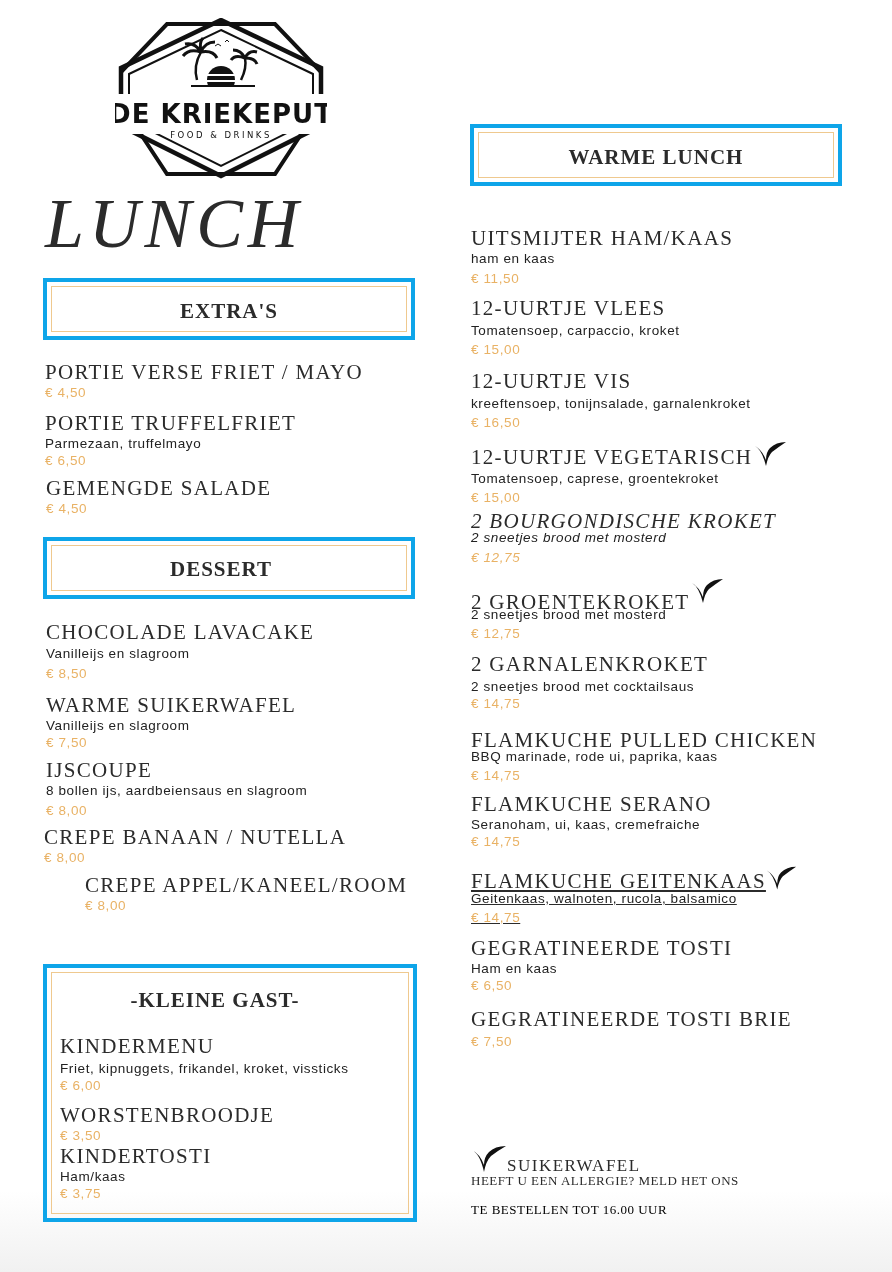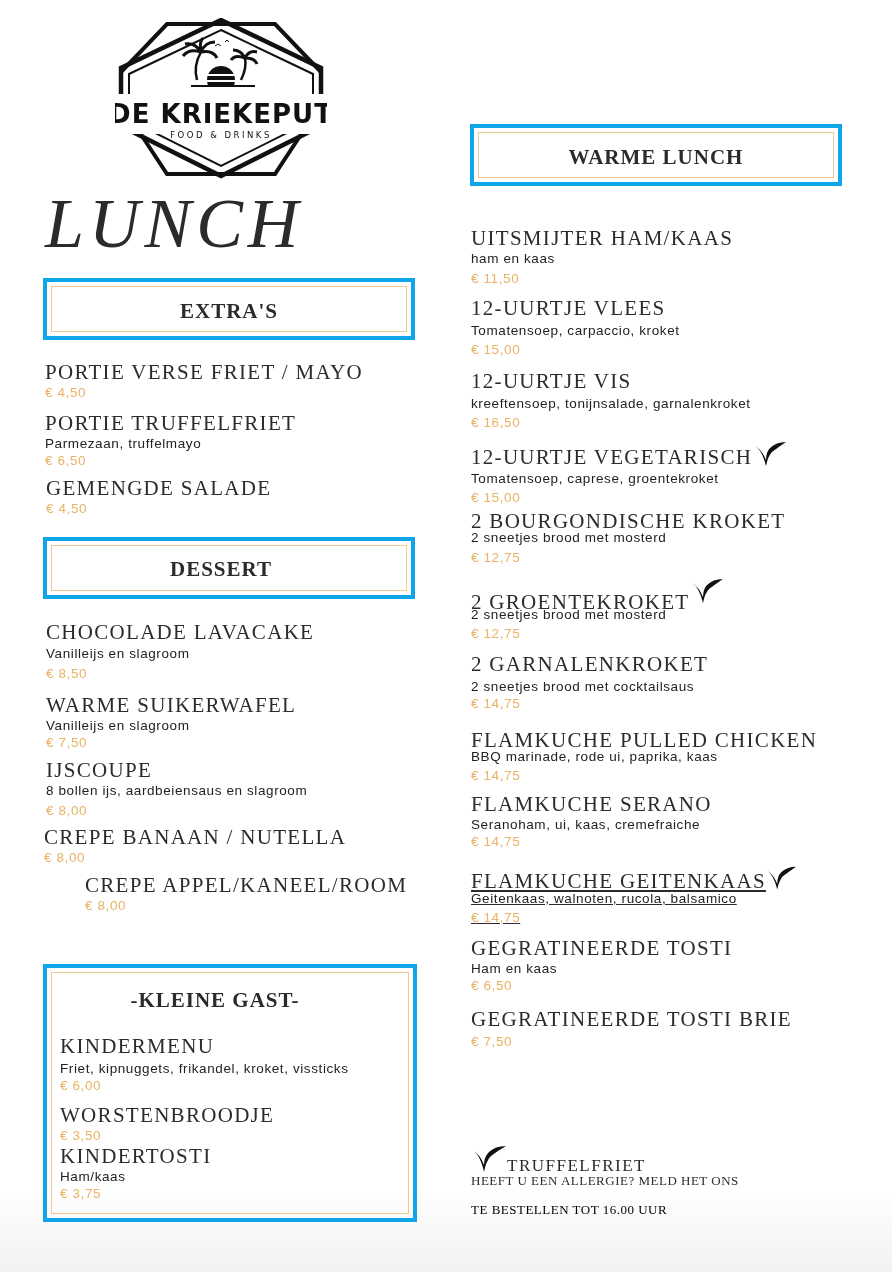--- a/index.html
+++ b/index.html
@@ -135,21 +135,21 @@
   <div class="desc" style="margin-top:2px;">kreeftensoep, tonijnsalade, garnalenkroket</div>
   <div class="price" style="margin-top:2px;">€ 16,50</div>
 </div>
 <div class="item" style="left:471px; top:440px;">
   <div class="name"><span>12-UURTJE VEGETARISCH</span><svg class="leaf" viewBox="0 0 36 30">
         <path d="M3,6 Q10,10 14,26 Q16,16 20,12 Q28,6 34,2 Q24,2 18,8 Q14,12 14,20 Q10,10 3,6 Z" fill="#111"></path>
       </svg></div>
   <div class="desc">Tomatensoep, caprese, groentekroket</div>
   <div class="price" style="margin-top:2px;">€ 15,00</div>
 </div>
-<div class="item" style="left:471px; top:509px;">
+<div class="item" style="left:471px; top:509px;font-style:italic;">
   <div class="name">2 BOURGONDISCHE KROKET</div>
   <div class="desc" style="margin-top:-4px;">2 sneetjes brood met mosterd</div>
   <div class="price" style="margin-top:3px;">€ 12,75</div>
 </div>
 <div class="item" style="left:471px; top:577px;">
   <div class="name"><span>2 GROENTEKROKET</span><svg class="leaf" style="vertical-align:2px;" viewBox="0 0 36 30">
         <path d="M3,6 Q10,10 14,26 Q16,16 20,12 Q28,6 34,2 Q24,2 18,8 Q14,12 14,20 Q10,10 3,6 Z" fill="#111"></path>
       </svg></div>
   <div class="desc" style="margin-top:-8px;">2 sneetjes brood met mosterd</div>
   <div class="price" style="margin-top:2px;">€ 12,75</div>
@@ -183,17 +183,17 @@
 </div>
 <div class="item" style="left:471px; top:1007px;">
   <div class="name">GEGRATINEERDE TOSTI BRIE</div>
   <div class="price" style="margin-top:2px;">€ 7,50</div>
 </div>
 
 <div class="abs" style="left:471px; top:1145px;">
   <div style="white-space:nowrap;">
     <svg width="36" height="30" viewBox="0 0 36 30" style="vertical-align:-4px;">
         <path d="M1,5 Q9,9 13,27 Q15,16 20,11 Q28,5 35,1 Q24,1 18,7 Q13,12 13,20 Q9,9 1,5 Z" fill="#111"></path>
-      </svg><span class="legend-label">TRUFFELFRIET</span>
+      </svg><span class="legend-label">SUIKERWAFEL</span>
   </div>
   <div class="note" style="margin-top:-3px;">HEEFT U EEN ALLERGIE? MELD HET ONS</div>
   <div class="note-gold" style="margin-top:13px;">TE BESTELLEN TOT 16.00 UUR</div>
 </div>
 
 </body></html>

